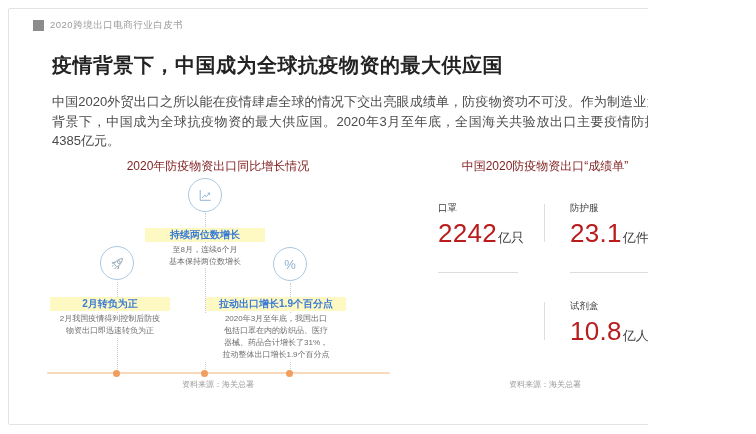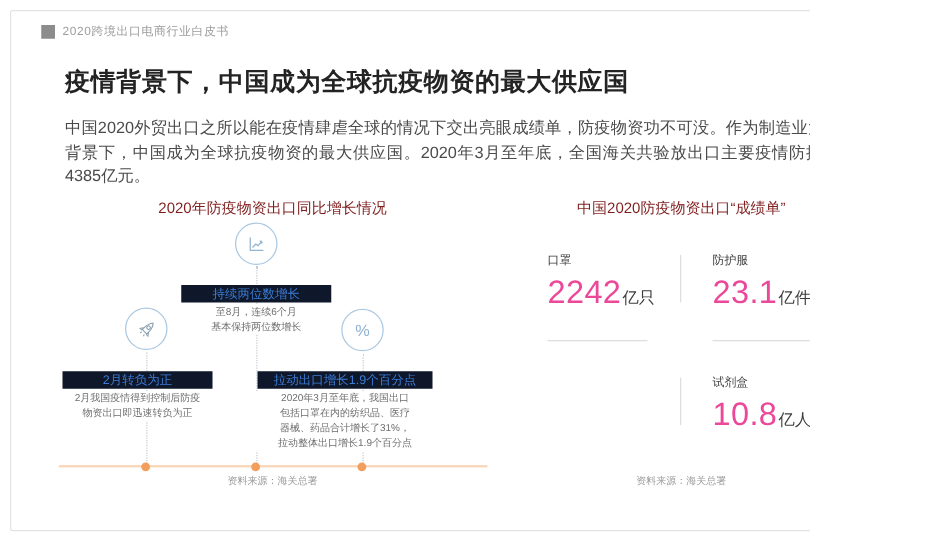--- a/index.html
+++ b/index.html
@@ -34,36 +34,36 @@
   .vline.l { left: 117px; top: 282px; height: 91px; }
   .vline.r { left: 290px; top: 283px; height: 90px; }
   .timeline { position: absolute; left: 47px; top: 372px; width: 343px; height: 2px; background: #f8d9bc; border-radius: 1px; }
   .tdot { position: absolute; width: 7px; height: 7px; border-radius: 50%; background: #f29e5e; top: 370px; }
   .tdot.d1 { left: 113px; } .tdot.d2 { left: 201px; } .tdot.d3 { left: 286px; }
   .icircle { position: absolute; width: 34px; height: 34px; border-radius: 50%; border: 1px solid #abc8e2; background: #fff; display: flex; align-items: center; justify-content: center; }
   .icircle.mid { left: 188px; top: 178px; }
   .icircle.l { left: 100px; top: 246px; }
   .icircle.r { left: 273px; top: 247px; }
   .pct { font-size: 13px; color: #8fb2d2; }
-  .m-head { position: absolute; font-size: 10px; font-weight: 400; color: #3a7bd5; text-align: center; background: #0f172a; }
+  .m-head { position: absolute; font-size: 10px; font-weight: 700; color: #3a7bd5; text-align: center; background: #fef9c3; }
   .m-body { position: absolute; font-size: 8px; line-height: 1.5; color: #6e6e6e; text-align: center; background: #fff; white-space: pre-line; }
   .m-head.m2 { left: 145px; top: 228px; width: 120px; }
   .m-body.m2 { left: 165px; top: 244px; width: 80px; }
   .m-head.m1 { left: 50px; top: 297px; width: 120px; }
   .m-body.m1 { left: 45px; top: 313px; width: 130px; }
   .m-head.m3 { left: 206px; top: 297px; width: 140px; }
   .m-body.m3 { left: 201px; top: 313px; width: 150px; }
   .source { position: absolute; font-size: 8px; color: #9a9a9a; text-align: center; }
   .source.left { left: 48px; top: 379px; width: 340px; }
   .source.right { left: 420px; top: 379px; width: 250px; }
   
   .stat { position: absolute; width: 106px; }
   .stat .lbl { font-size: 9.5px; color: #3c3c3c; margin-bottom: 3px; }
   .stat .valrow { display: flex; align-items: baseline; }
-  .stat .val { font-size: 26px; color: #ec4899; letter-spacing: 0.3px; }
+  .stat .val { font-size: 26px; color: #b91c1c; letter-spacing: 0.3px; }
   .stat .unit { font-size: 13px; color: #3c3c3c; margin-left: 1px; }
   .stat.s1 { left: 438px; top: 202px; }
   .stat.s2 { left: 570px; top: 202px; }
   .stat.s3 { left: 438px; top: 300px; }
   .stat.s4 { left: 570px; top: 300px; }
   .vdiv { position: absolute; width: 1px; background: #dddddd; left: 544px; }
   .vdiv.r1 { top: 204px; height: 38px; }
   .vdiv.r2 { top: 302px; height: 38px; }
   .hdiv { position: absolute; height: 1px; background: #dddddd; top: 272px; width: 80px; }
   .hdiv.h1 { left: 438px; }

